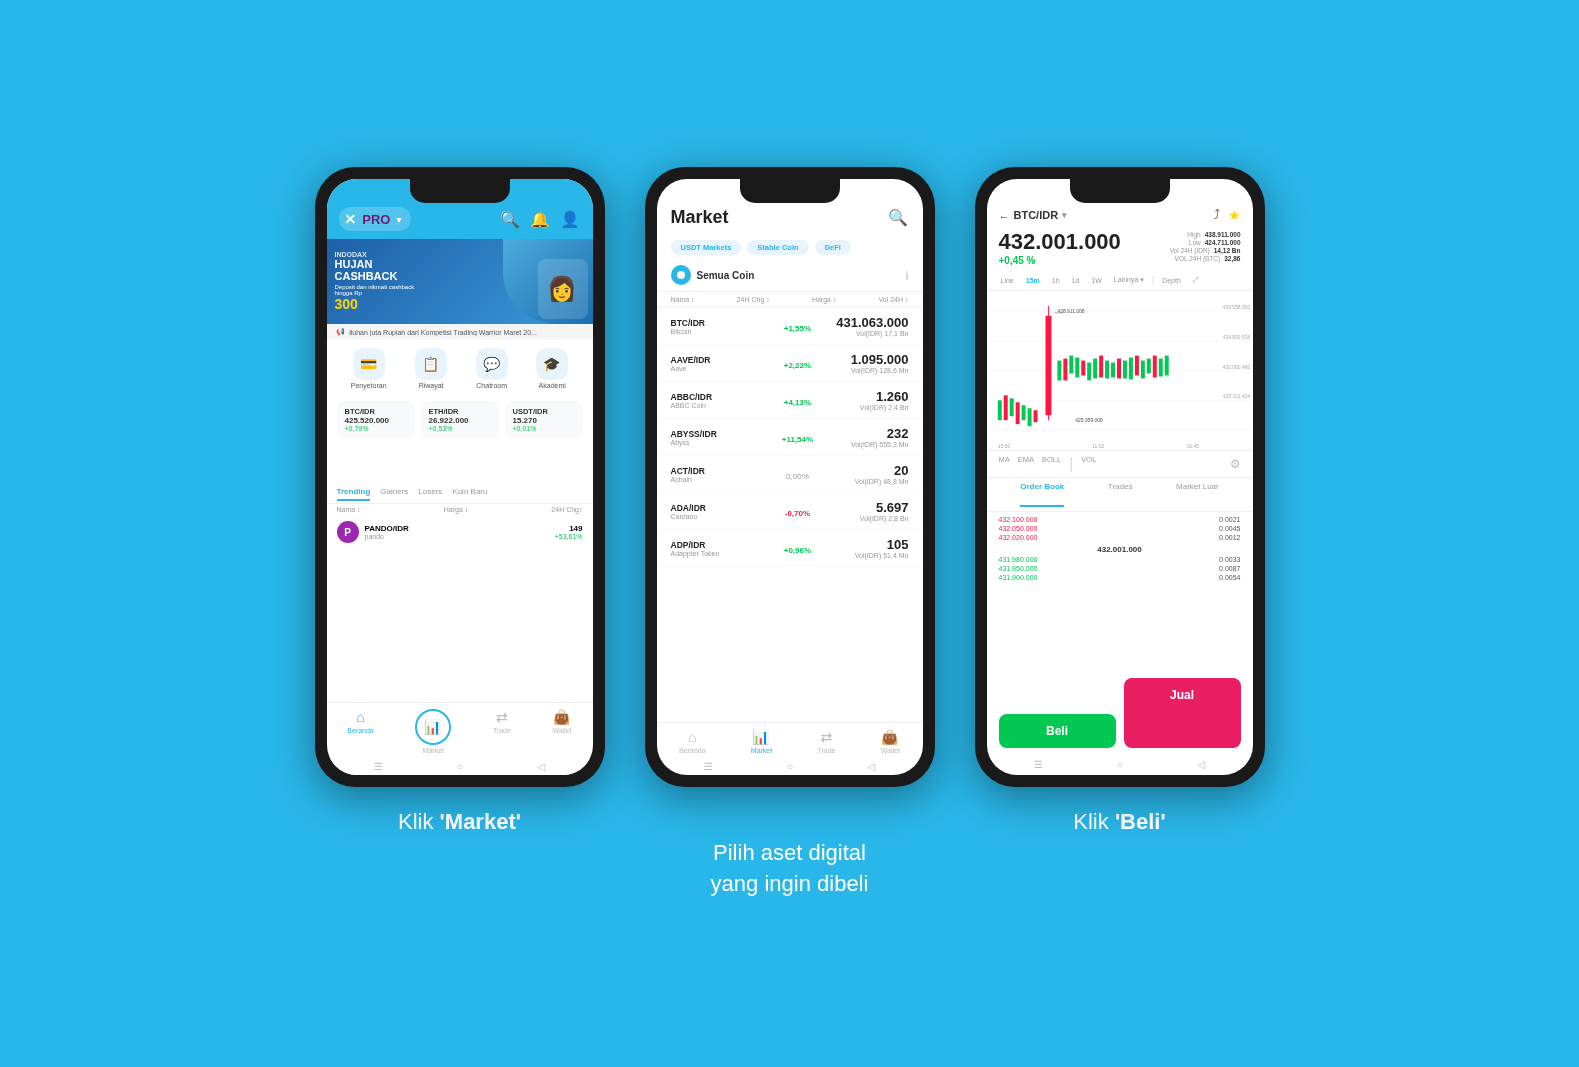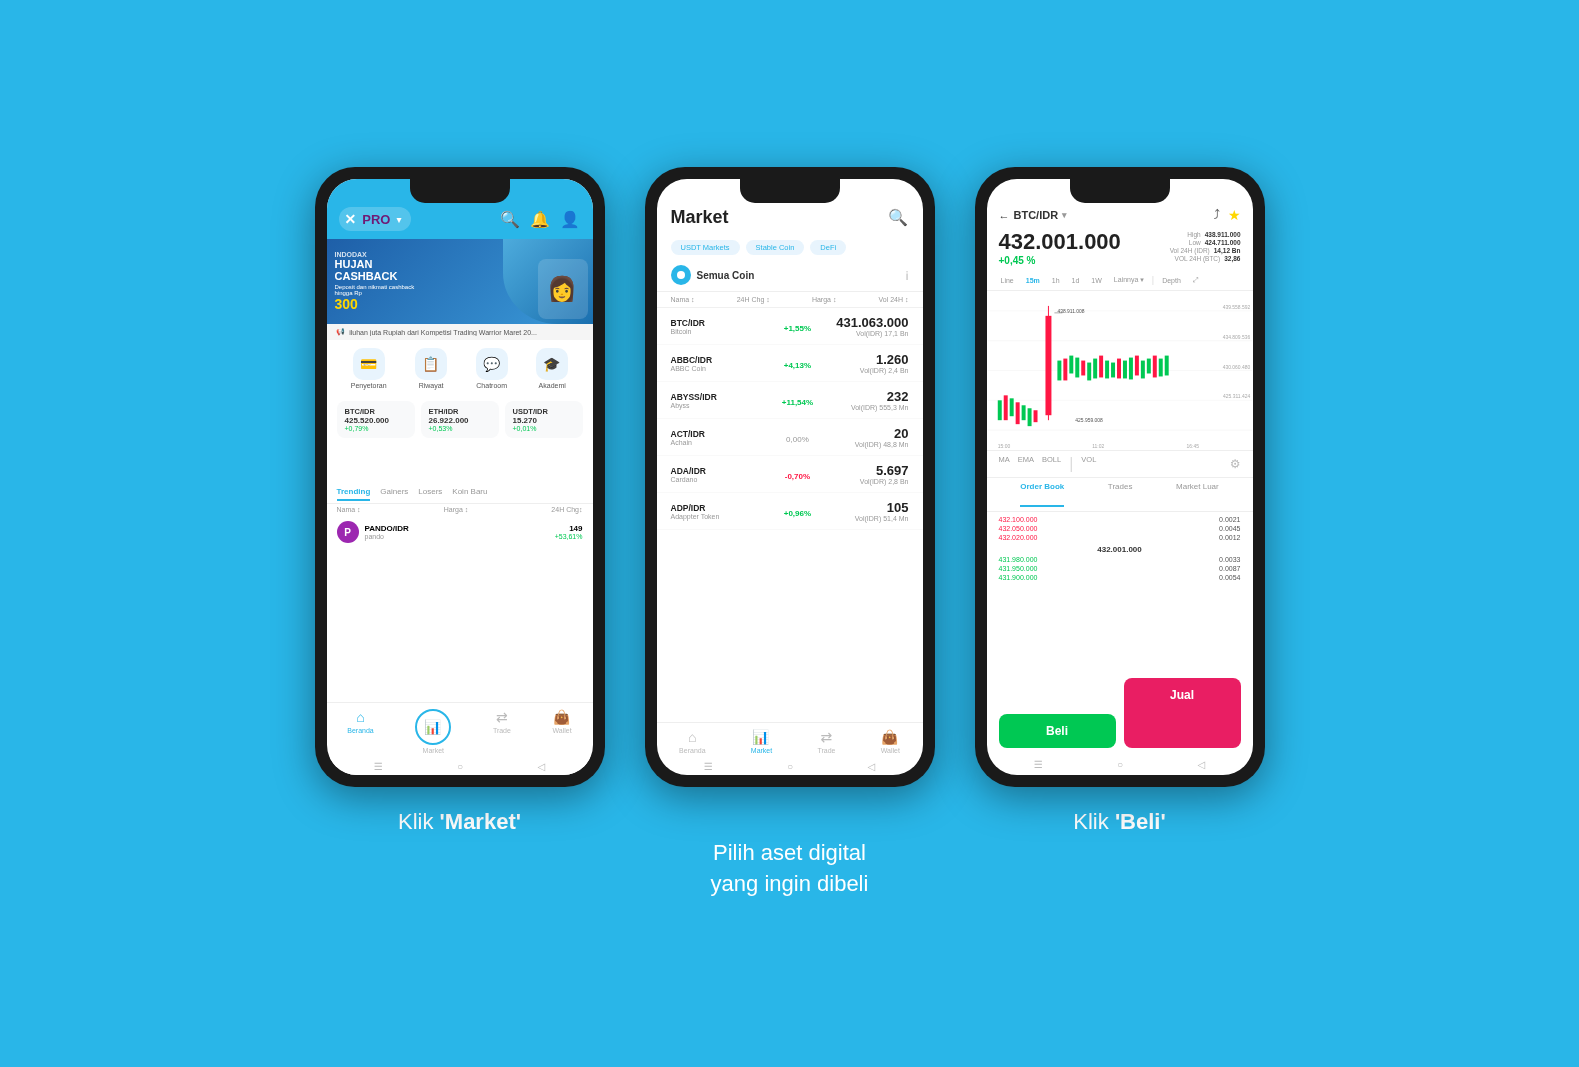--- a/index.html
+++ b/index.html
@@ -306,21 +306,21 @@
       display: flex;
       gap: 6px;
       padding: 4px 14px;
     }
     .p2-filter-tab {
       background: #e8f4fd;
       border-radius: 15px;
       padding: 3px 10px;
       font-size: 7.5px;
       color: #29b6e8;
-      font-weight: 400;
+      font-weight: 700;
     }
     .p2-coin-selector {
       display: flex;
       align-items: center;
       justify-content: space-between;
       padding: 6px 14px;
       border-bottom: 1px solid #eee;
     }
     .p2-coin-sel-left {
       display: flex;
@@ -720,20 +720,31 @@
 
         <div class="p2-market-row">
           <div class="p2-row-left">
               <div class="p2-coin-name">BTC/IDR</div>
               <div class="p2-coin-full">Bitcoin</div>
             </div>
           <div class="p2-row-mid"><span class="p2-chg-pos">+1,55%</span></div>
           <div class="p2-row-right">
               <div class="p2-price-val">431.063.000</div>
               <div class="p2-vol">Vol(IDR) 17,1 Bn</div>
+            </div>
+        </div>
+        <div class="p2-market-row">
+          <div class="p2-row-left">
+              <div class="p2-coin-name">AAVE/IDR</div>
+              <div class="p2-coin-full">Aave</div>
+            </div>
+          <div class="p2-row-mid"><span class="p2-chg-pos">+2,22%</span></div>
+          <div class="p2-row-right">
+              <div class="p2-price-val">1.095.000</div>
+              <div class="p2-vol">Vol(IDR) 128,6 Mn</div>
             </div>
         </div>
         <div class="p2-market-row">
           <div class="p2-row-left">
               <div class="p2-coin-name">ABBC/IDR</div>
               <div class="p2-coin-full">ABBC Coin</div>
             </div>
           <div class="p2-row-mid"><span class="p2-chg-pos">+4,13%</span></div>
           <div class="p2-row-right">
               <div class="p2-price-val">1.260</div>

